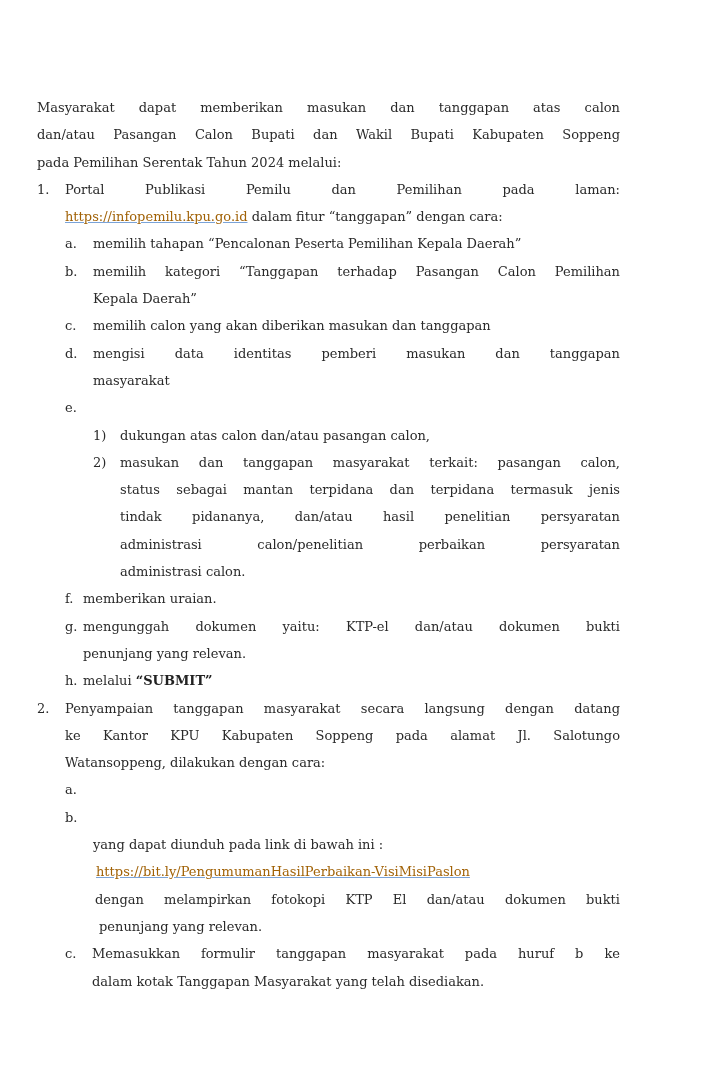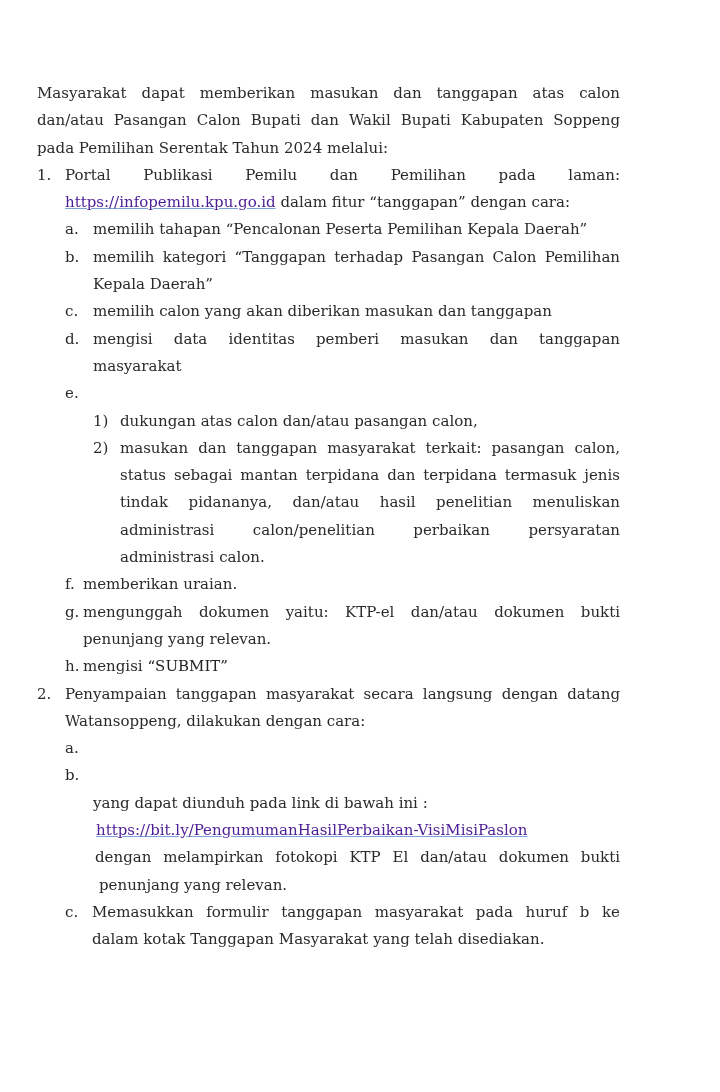--- a/index.html
+++ b/index.html
@@ -1,27 +1,27 @@
 <!DOCTYPE html>
 <html><head>
 <meta charset="utf-8">
 <style>
   html, body { margin: 0; padding: 0; background: #ffffff; }
   body {
     width: 720px; height: 1092px; overflow: hidden; position: relative;
     font-family: "DejaVu Serif", "Liberation Serif", serif;
     color: #2a2a2a;
   }
-  .page { position: absolute; left: 37px; top: 80px; width: 583px; font-size: 15px; }
+  .page { position: absolute; left: 37px; top: 94px; width: 583px; font-size: 13px; }
   .line { position: relative; height: 27.3px; line-height: 27.3px; white-space: nowrap; }
   .just { text-align: justify; text-align-last: justify; display: block; }
   .t { position: absolute; top: 0; }
   .lbl { position: absolute; top: 0; }
-  a.link { color: #4c1d95; text-decoration: underline; text-decoration-color: #7aa3d8; }
-  b.strong { font-weight: normal; color: #222; }
+  a.link { color: #a16207; text-decoration: underline; text-decoration-color: #7aa3d8; }
+  b.strong { font-weight: bold; color: #222; }
 </style>
 </head>
 <body>
 
 <div class="page">
 
   <div class="line">
       <span class="just">Masyarakat dapat memberikan masukan dan tanggapan atas calon</span>
     </div>
   <div class="line">
@@ -69,47 +69,50 @@
     <span class="t" style="left:83px">dukungan atas calon dan/atau pasangan calon,</span>
   </div>
   <div class="line">
     <span class="lbl" style="left:56px">2)</span>
     <span class="t just" style="left:83px; right:0">masukan dan tanggapan masyarakat terkait: pasangan calon,</span>
   </div>
   <div class="line">
     <span class="t just" style="left:83px; right:0">status sebagai mantan terpidana dan terpidana termasuk jenis</span>
   </div>
   <div class="line">
-    <span class="t just" style="left:83px; right:0">tindak pidananya, dan/atau hasil penelitian menuliskan</span>
+    <span class="t just" style="left:83px; right:0">tindak pidananya, dan/atau hasil penelitian persyaratan</span>
   </div>
   <div class="line">
     <span class="t just" style="left:83px; right:0">administrasi calon/penelitian perbaikan persyaratan</span>
   </div>
   <div class="line">
     <span class="t" style="left:83px">administrasi calon.</span>
   </div>
   <div class="line">
     <span class="lbl" style="left:28px">f.</span>
     <span class="t" style="left:46px">memberikan uraian.</span>
   </div>
   <div class="line">
     <span class="lbl" style="left:28px">g.</span>
     <span class="t just" style="left:46px; right:0">mengunggah dokumen yaitu: KTP-el dan/atau dokumen bukti</span>
   </div>
   <div class="line">
     <span class="t" style="left:46px">penunjang yang relevan.</span>
   </div>
   <div class="line">
     <span class="lbl" style="left:28px">h.</span>
-    <span class="t" style="left:46px"><span>mengisi </span><b class="strong">“SUBMIT”</b></span>
+    <span class="t" style="left:46px"><span>melalui </span><b class="strong">“SUBMIT”</b></span>
   </div>
 
   <div class="line">
     <span class="lbl" style="left:0">2.</span>
     <span class="t just" style="left:28px; right:0">Penyampaian tanggapan masyarakat secara langsung dengan datang</span>
+  </div>
+  <div class="line">
+    <span class="t just" style="left:28px; right:0">ke Kantor KPU Kabupaten Soppeng pada alamat Jl. Salotungo</span>
   </div>
   <div class="line">
     <span class="t" style="left:28px">Watansoppeng,  dilakukan dengan cara:</span>
   </div>
   <div class="line">
     <span class="lbl" style="left:28px">a.</span>
   </div>
   <div class="line">
     <span class="lbl" style="left:28px">b.</span>
   </div>

